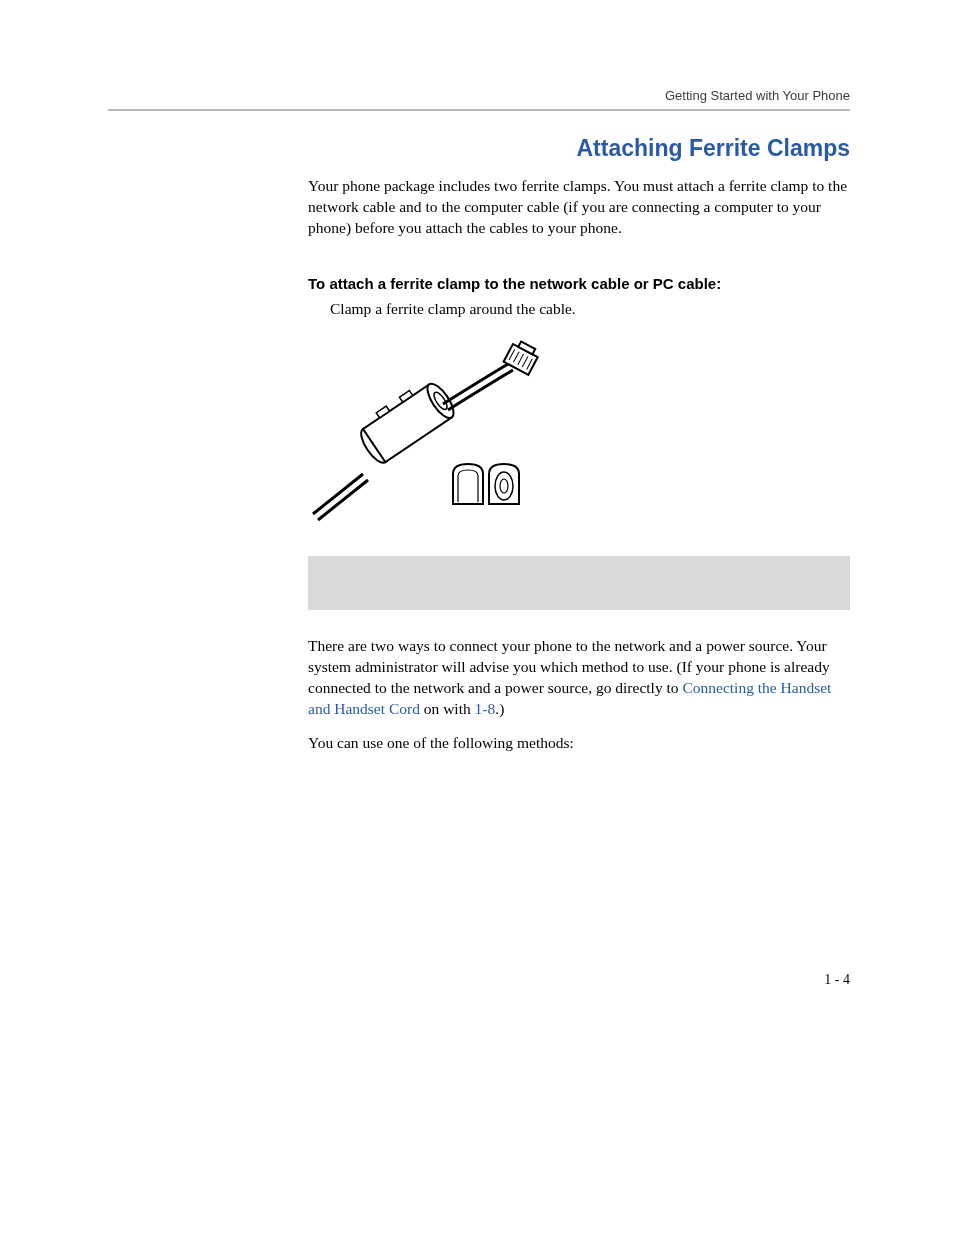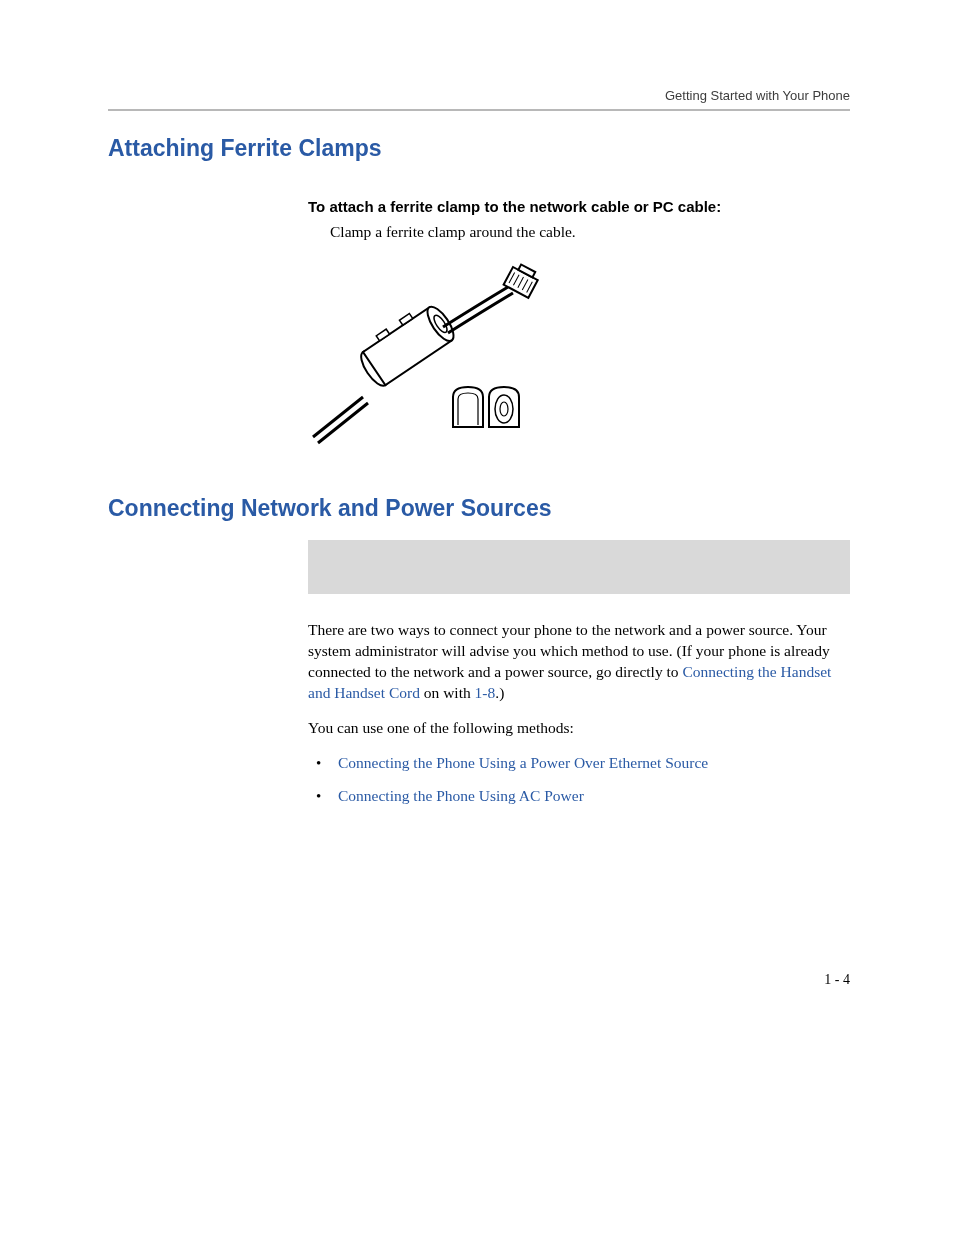--- a/index.html
+++ b/index.html
@@ -27,20 +27,21 @@
     border: none;
     border-top: 2px solid #b8b8b8;
     margin: 0 0 24px 0;
   }
   h2.section {
     font-family: "Trebuchet MS", "Futura", Arial, sans-serif;
     font-weight: bold;
     color: #2a5aa5;
     font-size: 23px;
     margin: 18px 0 14px 0;
+    text-align: right;
   }
   .indent-block {
     margin-left: 200px;
     margin-right: 0;
   }
   p.body {
     font-size: 15.5px;
     line-height: 1.35;
     margin: 0 0 14px 0;
   }
@@ -96,20 +97,21 @@
 <body>
 
 <div class="page">
 
   <div class="running-head">Getting Started with Your Phone</div>
   <hr class="rule">
 
   <h2 class="section">Attaching Ferrite Clamps</h2>
 
   <div class="indent-block">
+    <p class="body">Your phone package includes two ferrite clamps. You must attach a ferrite clamp to the network cable and to the computer cable (if you are connecting a computer to your phone) before you attach the cables to your phone.</p>
 
     <p class="sub-heading">To attach a ferrite clamp to the network cable or PC cable:</p>
 
     <p class="step">Clamp a ferrite clamp around the cable.</p>
 
     <figure class="diagram">
       <svg width="280" height="200" viewBox="0 0 280 200">
 
         <path d="M5 180 Q30 160 55 140" stroke="#000" stroke-width="3" fill="none"></path>
         <path d="M10 186 Q35 166 60 146" stroke="#000" stroke-width="3" fill="none"></path>
@@ -141,35 +143,26 @@
           <path d="M0 40 L0 10 Q0 0 15 0 Q30 0 30 10 L30 40 Z" fill="#fff" stroke="#000" stroke-width="2"></path>
           <path d="M5 38 L5 12 Q5 6 15 6 Q25 6 25 12 L25 38" fill="none" stroke="#000" stroke-width="1.2"></path>
           <path d="M36 40 L36 10 Q36 0 51 0 Q66 0 66 10 L66 40 Z" fill="#fff" stroke="#000" stroke-width="2"></path>
           <ellipse cx="51" cy="22" rx="9" ry="14" fill="none" stroke="#000" stroke-width="1.5"></ellipse>
           <ellipse cx="51" cy="22" rx="4" ry="7" fill="none" stroke="#000" stroke-width="1.2"></ellipse>
         </g>
       </svg>
     </figure>
   </div>
 
-  <h2 class="section" style="margin-top:34px;">Connecting Network and Power Sources</h2>
 
   <div class="indent-block">
     <div class="callout-box"></div>
 
     <p class="body">
       <span>There are two ways to connect your phone to the network and a power source. Your system administrator will advise you which method to use. (If your phone is already connected to the network and a power source, go directly to </span><a href="#" class="link">Connecting the Handset and Handset Cord</a><span> on with </span><a href="#" class="link">1-8</a><span>.)</span>
     </p>
 
     <p class="body">You can use one of the following methods:</p>
 
-    <ul class="bullets">
-      <li>
-        <a href="#" class="link">Connecting the Phone Using a Power Over Ethernet Source</a>
-      </li>
-      <li>
-        <a href="#" class="link">Connecting the Phone Using AC Power</a>
-      </li>
-    </ul>
   </div>
 
   <div class="page-num">1 - 4</div>
 </div>
 
 </body></html>

